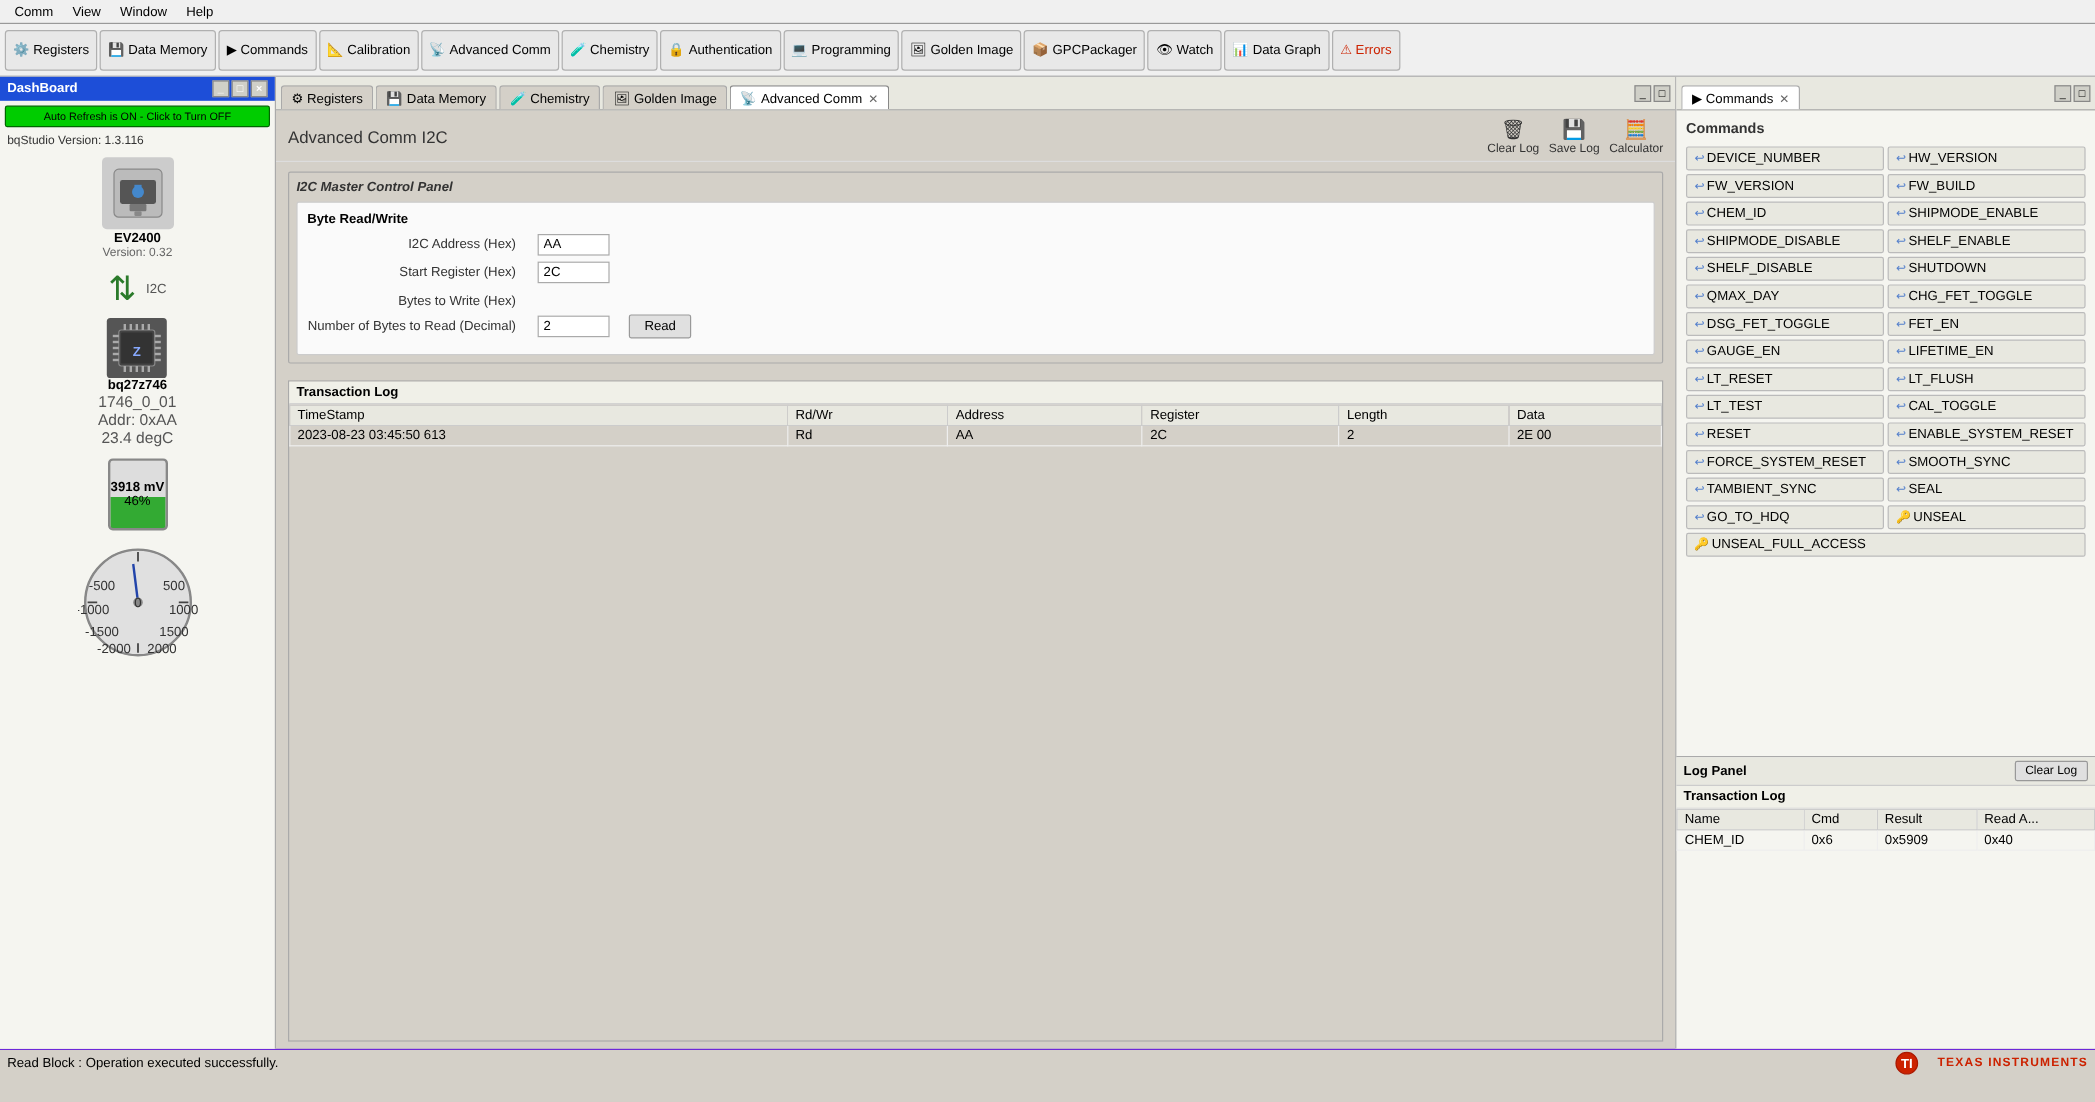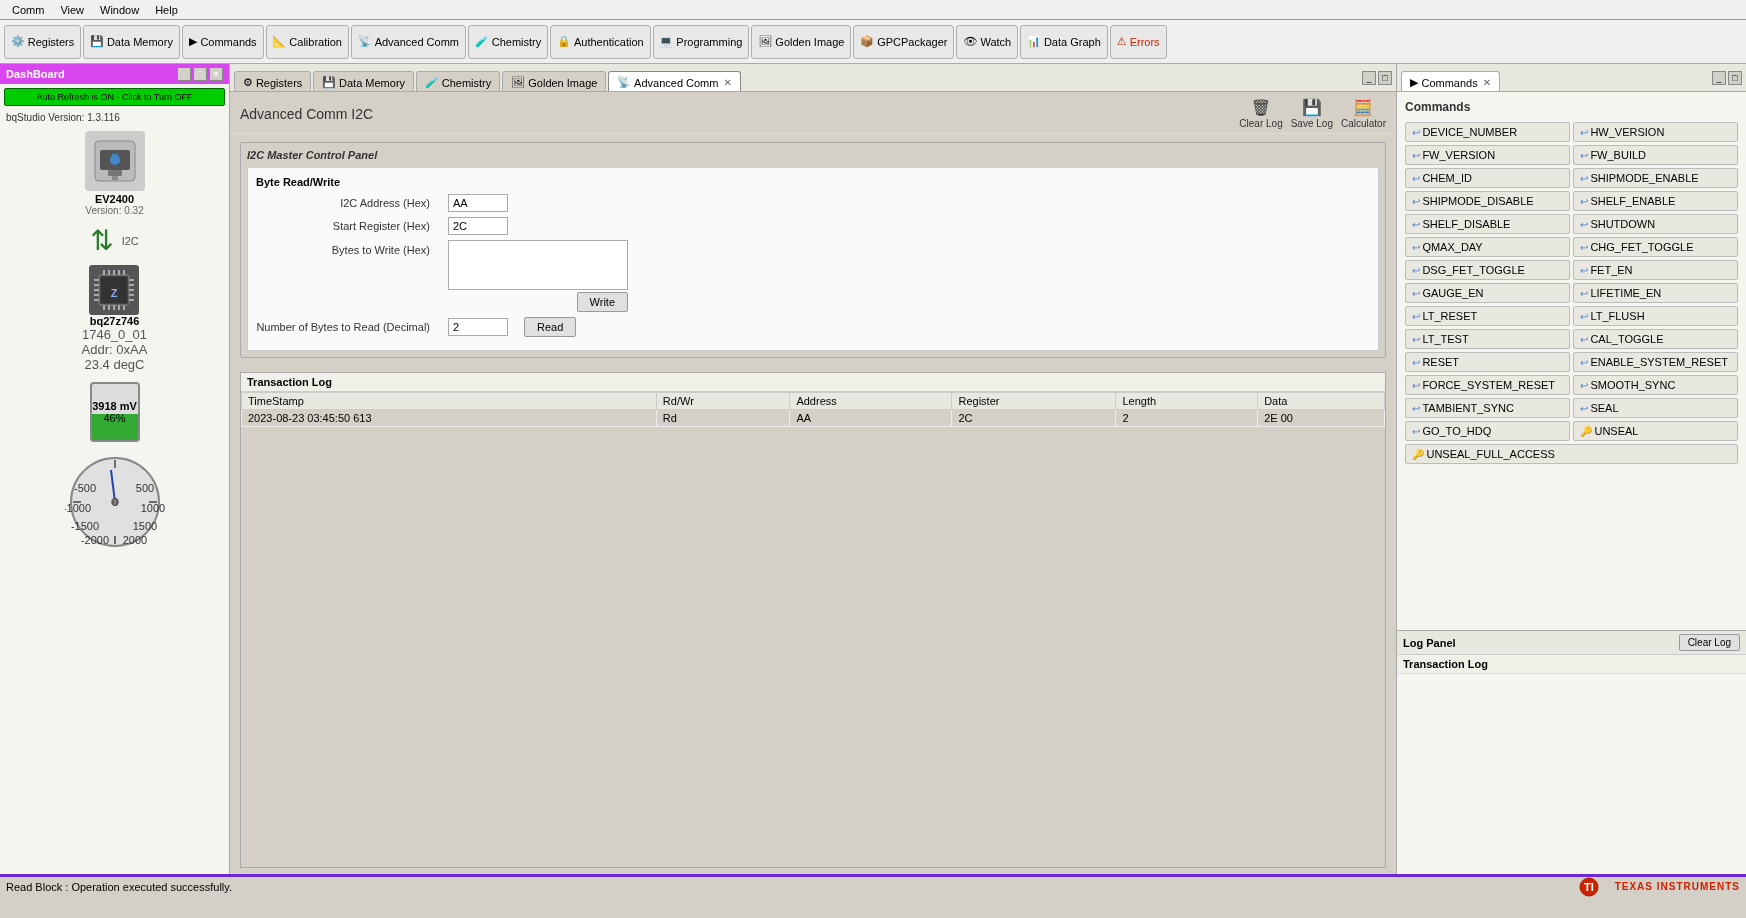--- a/index.html
+++ b/index.html
@@ -11,21 +11,21 @@
 
     
     .toolbar { background: #f0f0f0; border-bottom: 1px solid #aaa; display: flex; align-items: center; padding: 2px 4px; height: 44px; gap: 2px; }
     .toolbar-btn { display: flex; align-items: center; gap: 3px; padding: 3px 6px; background: #e8e8e8; border: 1px solid #b0b0b0; border-radius: 3px; cursor: pointer; height: 34px; font-size: 11px; }
 
     
     .main-layout { display: flex; height: calc(918px - 20px - 44px - 22px - 22px); }
     
     
     .sidebar { width: 230px; background: #f5f5f0; border-right: 1px solid #aaa; display: flex; flex-direction: column; }
-    .sidebar-header { background: #d946ef; color: white; padding: 3px 6px; font-weight: bold; font-size: 11px; display: flex; align-items: center; gap: 0; }
+    .sidebar-header { background: #1d4ed8; color: white; padding: 3px 6px; font-weight: bold; font-size: 11px; display: flex; align-items: center; gap: 0; }
     .auto-refresh-btn { background: #00cc00; color: black; padding: 2px 4px; font-size: 10px; border: 1px solid #006600; border-radius: 2px; cursor: pointer; margin: 4px; }
     .bqstudio-version { padding: 2px 6px; font-size: 10px; color: #333; }
     .device-icon-area { display: flex; flex-direction: column; align-items: center; padding: 6px; }
     .usb-icon { width: 60px; height: 60px; background: #ccc; border-radius: 4px; display: flex; align-items: center; justify-content: center; font-size: 28px; }
     .device-name { font-weight: bold; font-size: 11px; margin-top: 2px; }
     .device-version { font-size: 10px; color: #666; }
     .chip-area { display: flex; flex-direction: column; align-items: center; margin: 4px 0; }
     .chip-icon { width: 50px; height: 50px; background: #555; border-radius: 3px; display: flex; align-items: center; justify-content: center; font-size: 22px; color: #ccc; position: relative; }
     .chip-name { font-weight: bold; font-size: 11px; }
     .chip-detail { font-size: 13px; color: #555; }
@@ -82,21 +82,21 @@
     .log-panel-header { background: #e8e8e0; border-bottom: 1px solid #ccc; padding: 3px 6px; display: flex; align-items: center; justify-content: space-between; }
     .log-panel-title { font-weight: bold; font-size: 11px; }
     .clear-log-btn { padding: 2px 8px; background: #e0e0e0; border: 1px solid #999; cursor: pointer; font-size: 10px; border-radius: 2px; }
     .transaction-log-table { flex: 1; overflow-y: auto; }
     .transaction-log-table table { width: 100%; border-collapse: collapse; font-size: 11px; }
     .transaction-log-table th { background: #e8e8e0; border: 1px solid #ccc; padding: 2px 6px; text-align: left; font-weight: normal; position: sticky; top: 0; }
     .transaction-log-table td { border: 1px solid #eee; padding: 2px 6px; }
     .transaction-log-subtitle { padding: 3px 6px; font-weight: bold; font-size: 11px; background: #f0f0e8; border-bottom: 1px solid #ddd; }
 
     
-    .status-bar { background: #d4d0c8; border-top: 3px solid #6d28d9; padding: 2px 6px; font-size: 11px; display: flex; align-items: center; justify-content: space-between; height: 22px; }
+    .status-bar { background: #d4d0c8; border-top: 1px solid #6d28d9; padding: 2px 6px; font-size: 11px; display: flex; align-items: center; justify-content: space-between; height: 22px; }
     .ti-logo { display: flex; align-items: center; gap: 16px; font-size: 10px; color: #cc2200; font-weight: bold; }
 
     
     .two-panel { display: flex; flex: 1; overflow: hidden; }
     .center-panel { flex: 1; display: flex; flex-direction: column; overflow: hidden; }
     
     
     .panel-controls { display: flex; gap: 2px; margin-left: auto; }
     .panel-ctrl-btn { width: 14px; height: 14px; border: 1px solid #888; background: #d0d0c8; display: flex; align-items: center; justify-content: center; cursor: pointer; font-size: 9px; }
   </style>
@@ -333,24 +333,20 @@
             <div class="form-row">
               <label class="form-label">I2C Address (Hex)</label>
               <input class="form-input" type="text" value="AA" style="">
             </div>
             <div class="form-row">
               <label class="form-label">Start Register (Hex)</label>
               <input class="form-input" type="text" value="2C" style="">
             </div>
             <div class="form-row" style="align-items:flex-start;">
               <label class="form-label" style="padding-top:4px;">Bytes to Write (Hex)</label>
-              <div style="display:flex; flex-direction:column; gap:2px; align-items:flex-end;">
-                <textarea class="form-input-large" style=""></textarea>
-                <button class="form-btn">Write</button>
-              </div>
             </div>
             <div class="form-row">
               <label class="form-label">Number of Bytes to Read (Decimal)</label>
               <input class="form-input" type="text" value="2" style="">
               <button class="form-btn" style="margin-left:4px;">Read</button>
             </div>
           </div>
         </div>
 
         <div class="transaction-log-section" style="margin: 6px 10px; border: 1px solid #aaa; flex: 1; display:flex; flex-direction:column; min-height:0;">
@@ -518,20 +514,40 @@
             </button>
         </div>
       </div>
 
       <div class="log-panel">
         <div class="log-panel-header">
           <span class="log-panel-title">Log Panel</span>
           <button class="clear-log-btn">Clear Log</button>
         </div>
         <div class="transaction-log-subtitle">Transaction Log</div>
+        <div class="transaction-log-table">
+          <table>
+            <thead>
+              <tr>
+                <th>Name</th>
+                <th>Cmd</th>
+                <th>Result</th>
+                <th>Read A...</th>
+              </tr>
+            </thead>
+            <tbody>
+              <tr>
+                <td>CHEM_ID</td>
+                <td>0x6</td>
+                <td>0x5909</td>
+                <td>0x40</td>
+              </tr>
+            </tbody>
+          </table>
+        </div>
       </div>
     </div>
   </div>
 </div>
 
 <div class="status-bar">
   <span>Read Block : Operation executed successfully.</span>
   <div class="ti-logo">
     <svg width="20" height="20" viewBox="0 0 20 20">
       <circle cx="10" cy="10" r="9" fill="#cc2200" stroke="#aa1800" stroke-width="1"></circle>

